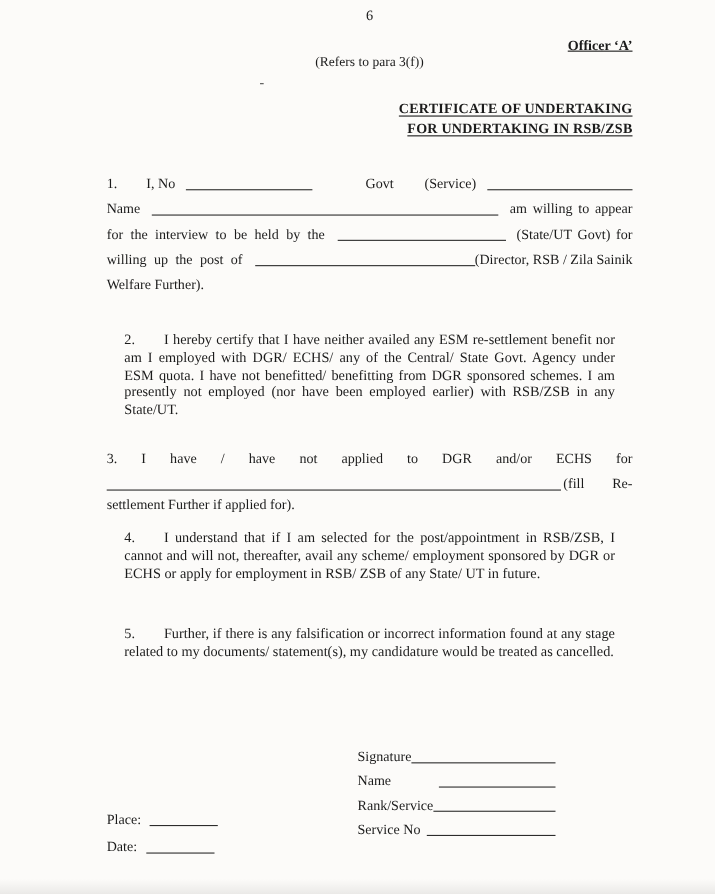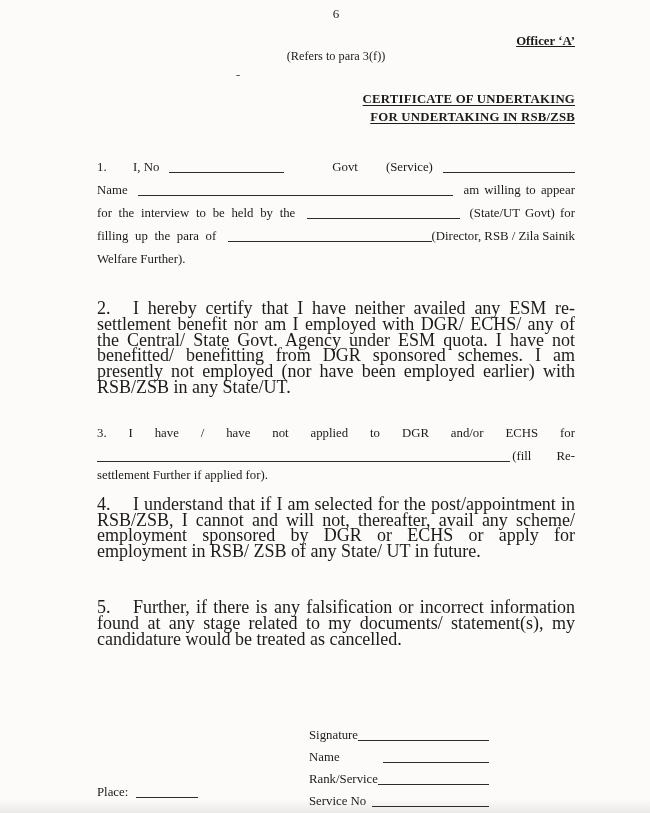--- a/index.html
+++ b/index.html
@@ -43,33 +43,33 @@
   .para1 { margin-top: 30px; }
   .para1 .w1 { flex: 0 0 auto; }
   .b-no { width: 115px; margin-right: 48px; flex: 0 0 auto; }
   .w-rank { margin-right: 28px; flex: 0 0 auto; }
   .b-grow { flex: 1 1 auto; }
   .sp3 { word-spacing: 3.5px; }
   .sp2 { word-spacing: 2px; }
   .ml12 { margin-left: 12px; }
   .mr10 { margin-right: 10px; }
 
-  .p-block { text-align: justify; line-height: 15.8px; font-size: 18px; margin: 0; }
+  .p-block { text-align: justify; line-height: 15.8px; font-size: 13px; margin: 16px; }
   .para2 { margin-top: 30px; }
   .para4 { margin-top: 14px; }
   .para5 { margin-top: 40px; }
 
   .para3 { margin-top: 26px; }
   .para3-l1 { display: flex; justify-content: space-between; align-items: baseline; line-height: 23px; }
   .para3-l2 { display: flex; align-items: baseline; line-height: 22px; }
   .fill-re { word-spacing: 22px; margin-left: 2px; flex: 0 0 auto; }
   .para3-l3 { line-height: 16px; }
 
   .footer { position: relative; margin-top: 80px; height: 150px; }
-  .sig-block { position: absolute; left: 212px; top: 0; width: 180px; }
+  .sig-block { position: absolute; left: 228px; top: 0; width: 180px; }
   .sig-row { display: flex; align-items: baseline; height: 22px; }
   .sig-row .blank { flex: 1 1 auto; }
   .sig-row .b-fixed { flex: 0 0 auto; width: 106px; }
   .sig-row.spread { justify-content: space-between; }
   .gap6 { margin-left: 6px; }
   .place-date { position: absolute; left: 0; top: 57px; width: 130px; }
   .pd-row { display: flex; align-items: baseline; height: 25px; }
   .b-pd { width: 62px; margin-left: 8px; flex: 0 0 auto; }
 </style>
 </head>
@@ -104,21 +104,21 @@
       <span class="w1 mr10">Name</span>
       <span class="blank b-grow mr10"></span>
       <span class="w1 sp2">am willing to appear</span>
     </div>
     <div class="fline">
       <span class="w1 sp3">for the interview to be held by the</span>
       <span class="blank b-grow ml12 mr10"></span>
       <span class="w1 sp2">(State/UT Govt) for</span>
     </div>
     <div class="fline">
-      <span class="w1 sp3">filling up the para of</span>
+      <span class="w1 sp3">willing up the post of</span>
       <span class="blank b-grow ml12"></span>
       <span class="w1">(Director, RSB / Zila Sainik</span>
     </div>
     <div class="fline">
       <span class="w1">Welfare Further).</span>
     </div>
   </div>
 
   <p class="p-block para2">
     <span class="num">2.</span><span>I hereby certify that I have neither availed any ESM re-settlement benefit nor am I employed with DGR/ ECHS/ any of the Central/ State Govt. Agency under ESM quota. I have not benefitted/ benefitting from DGR sponsored schemes. I am presently not employed (nor have been employed earlier) with RSB/ZSB in any State/UT.</span>

